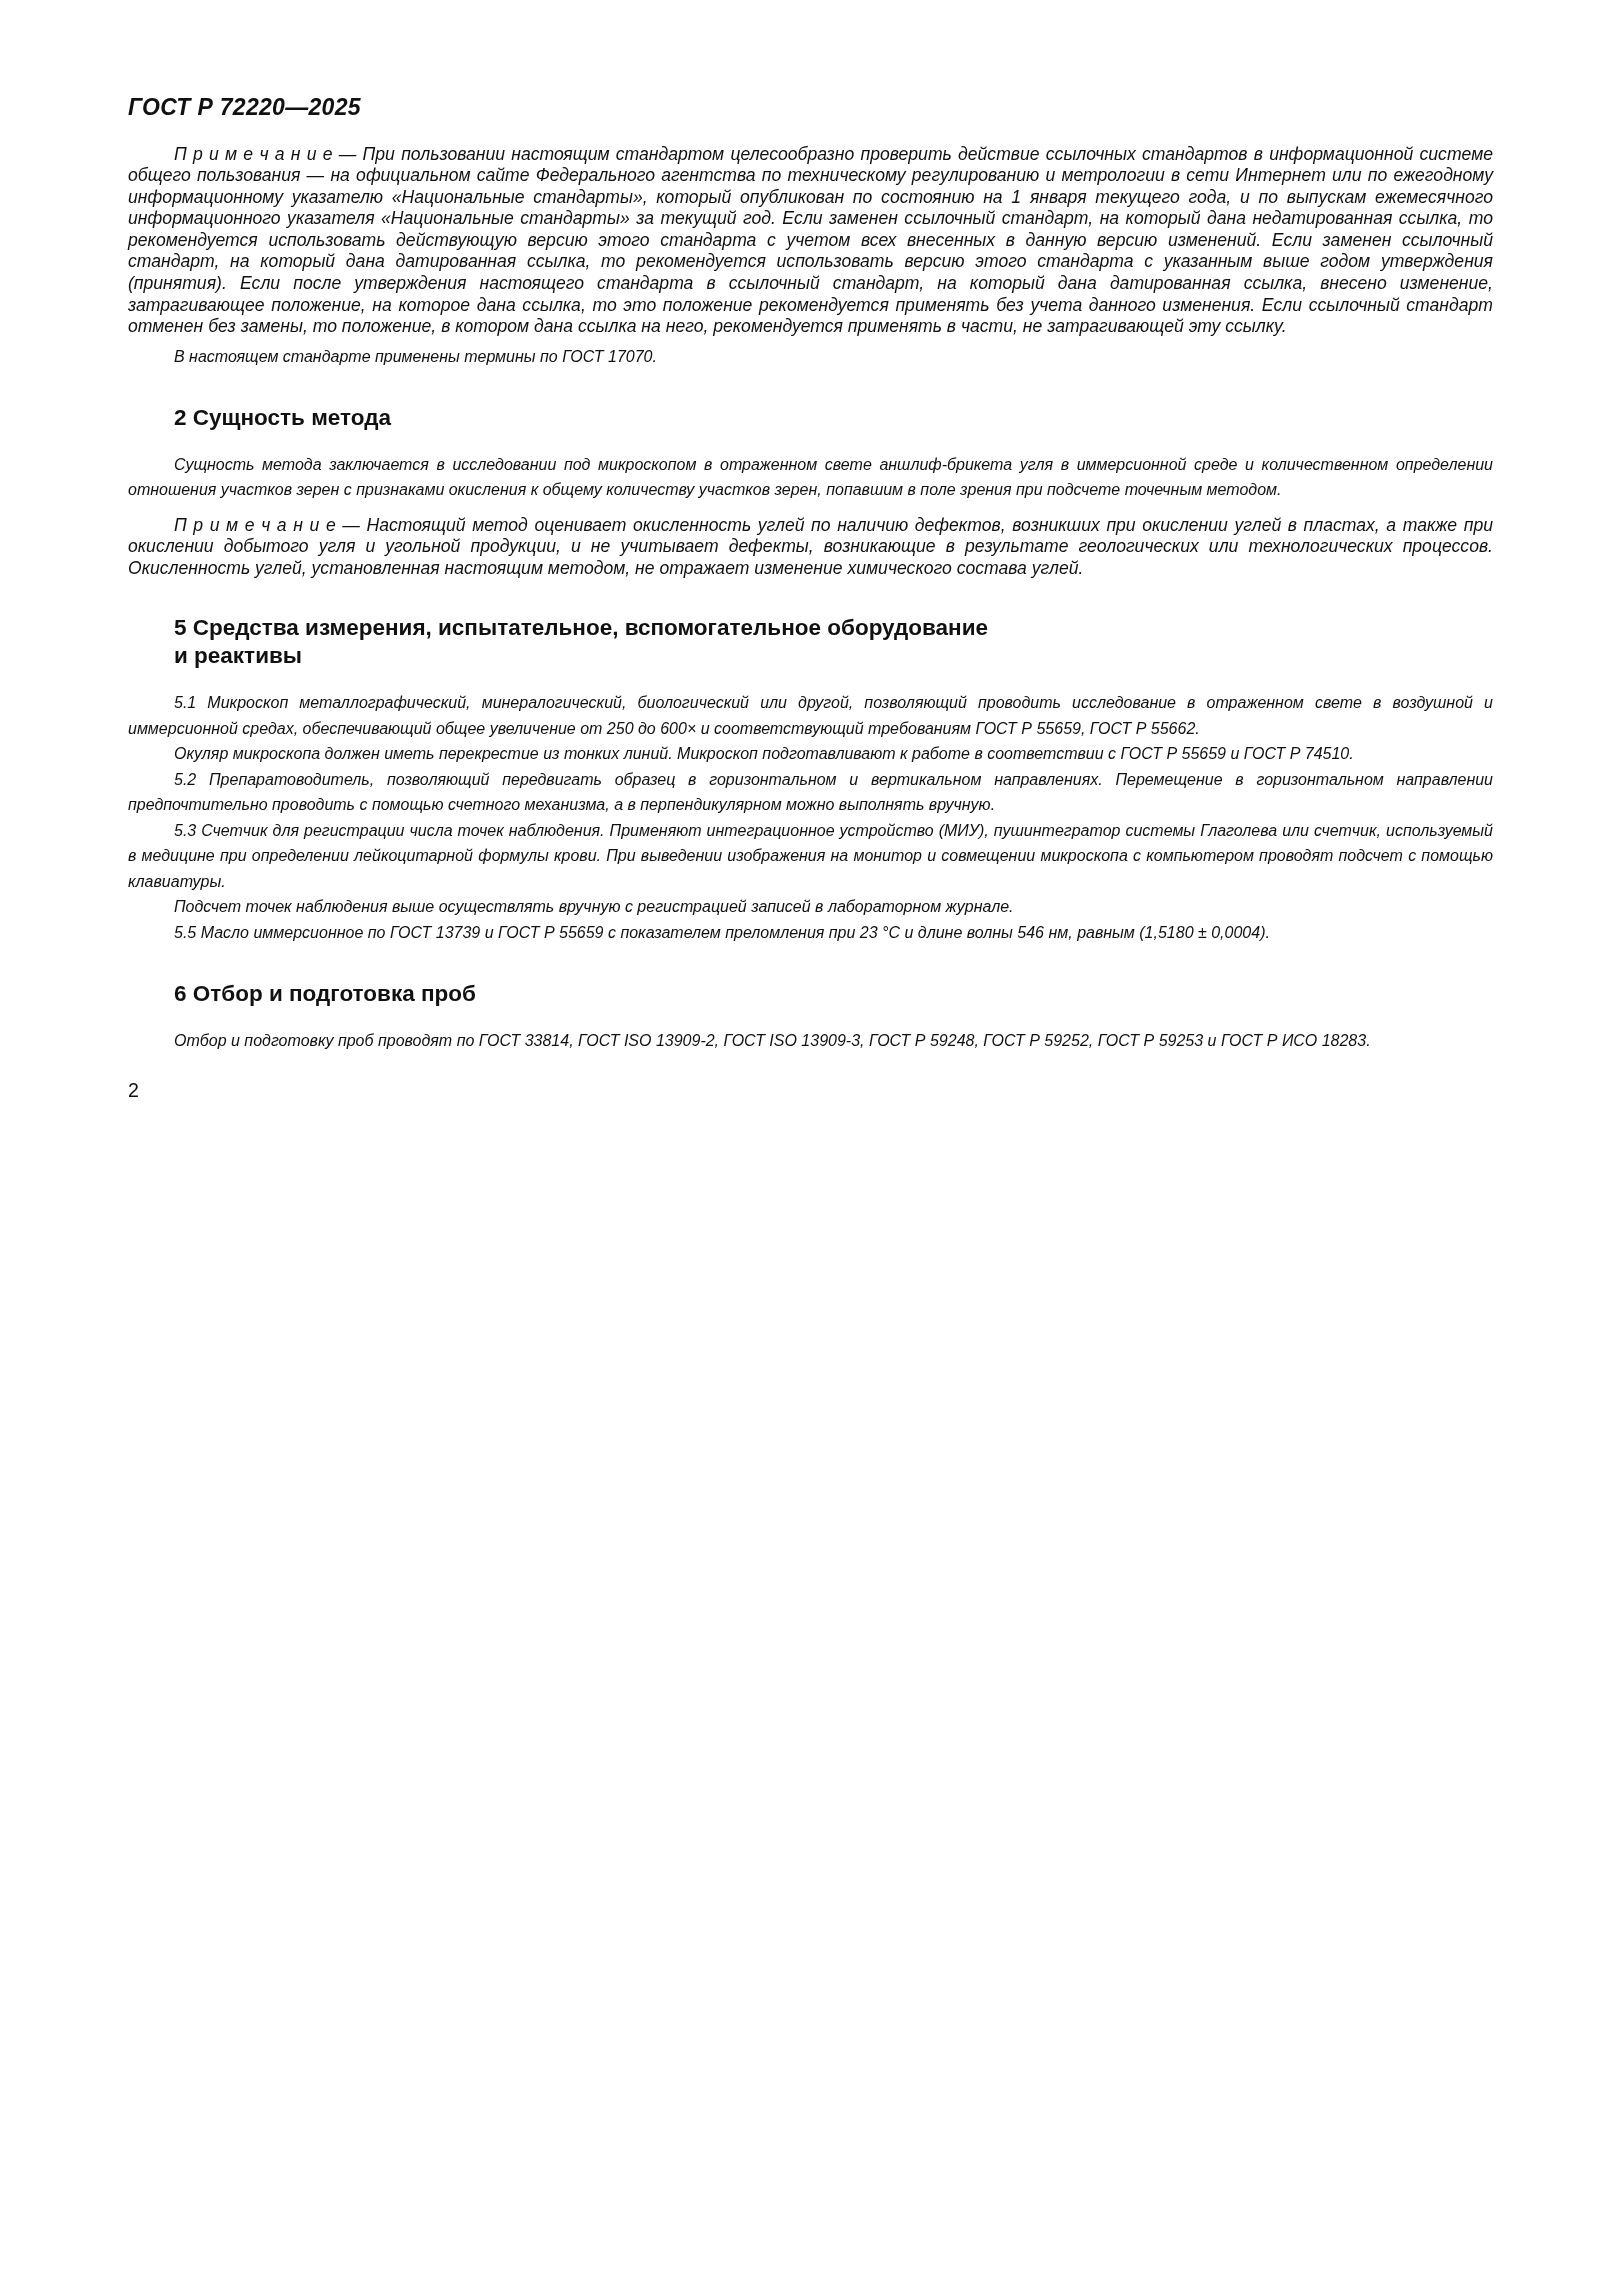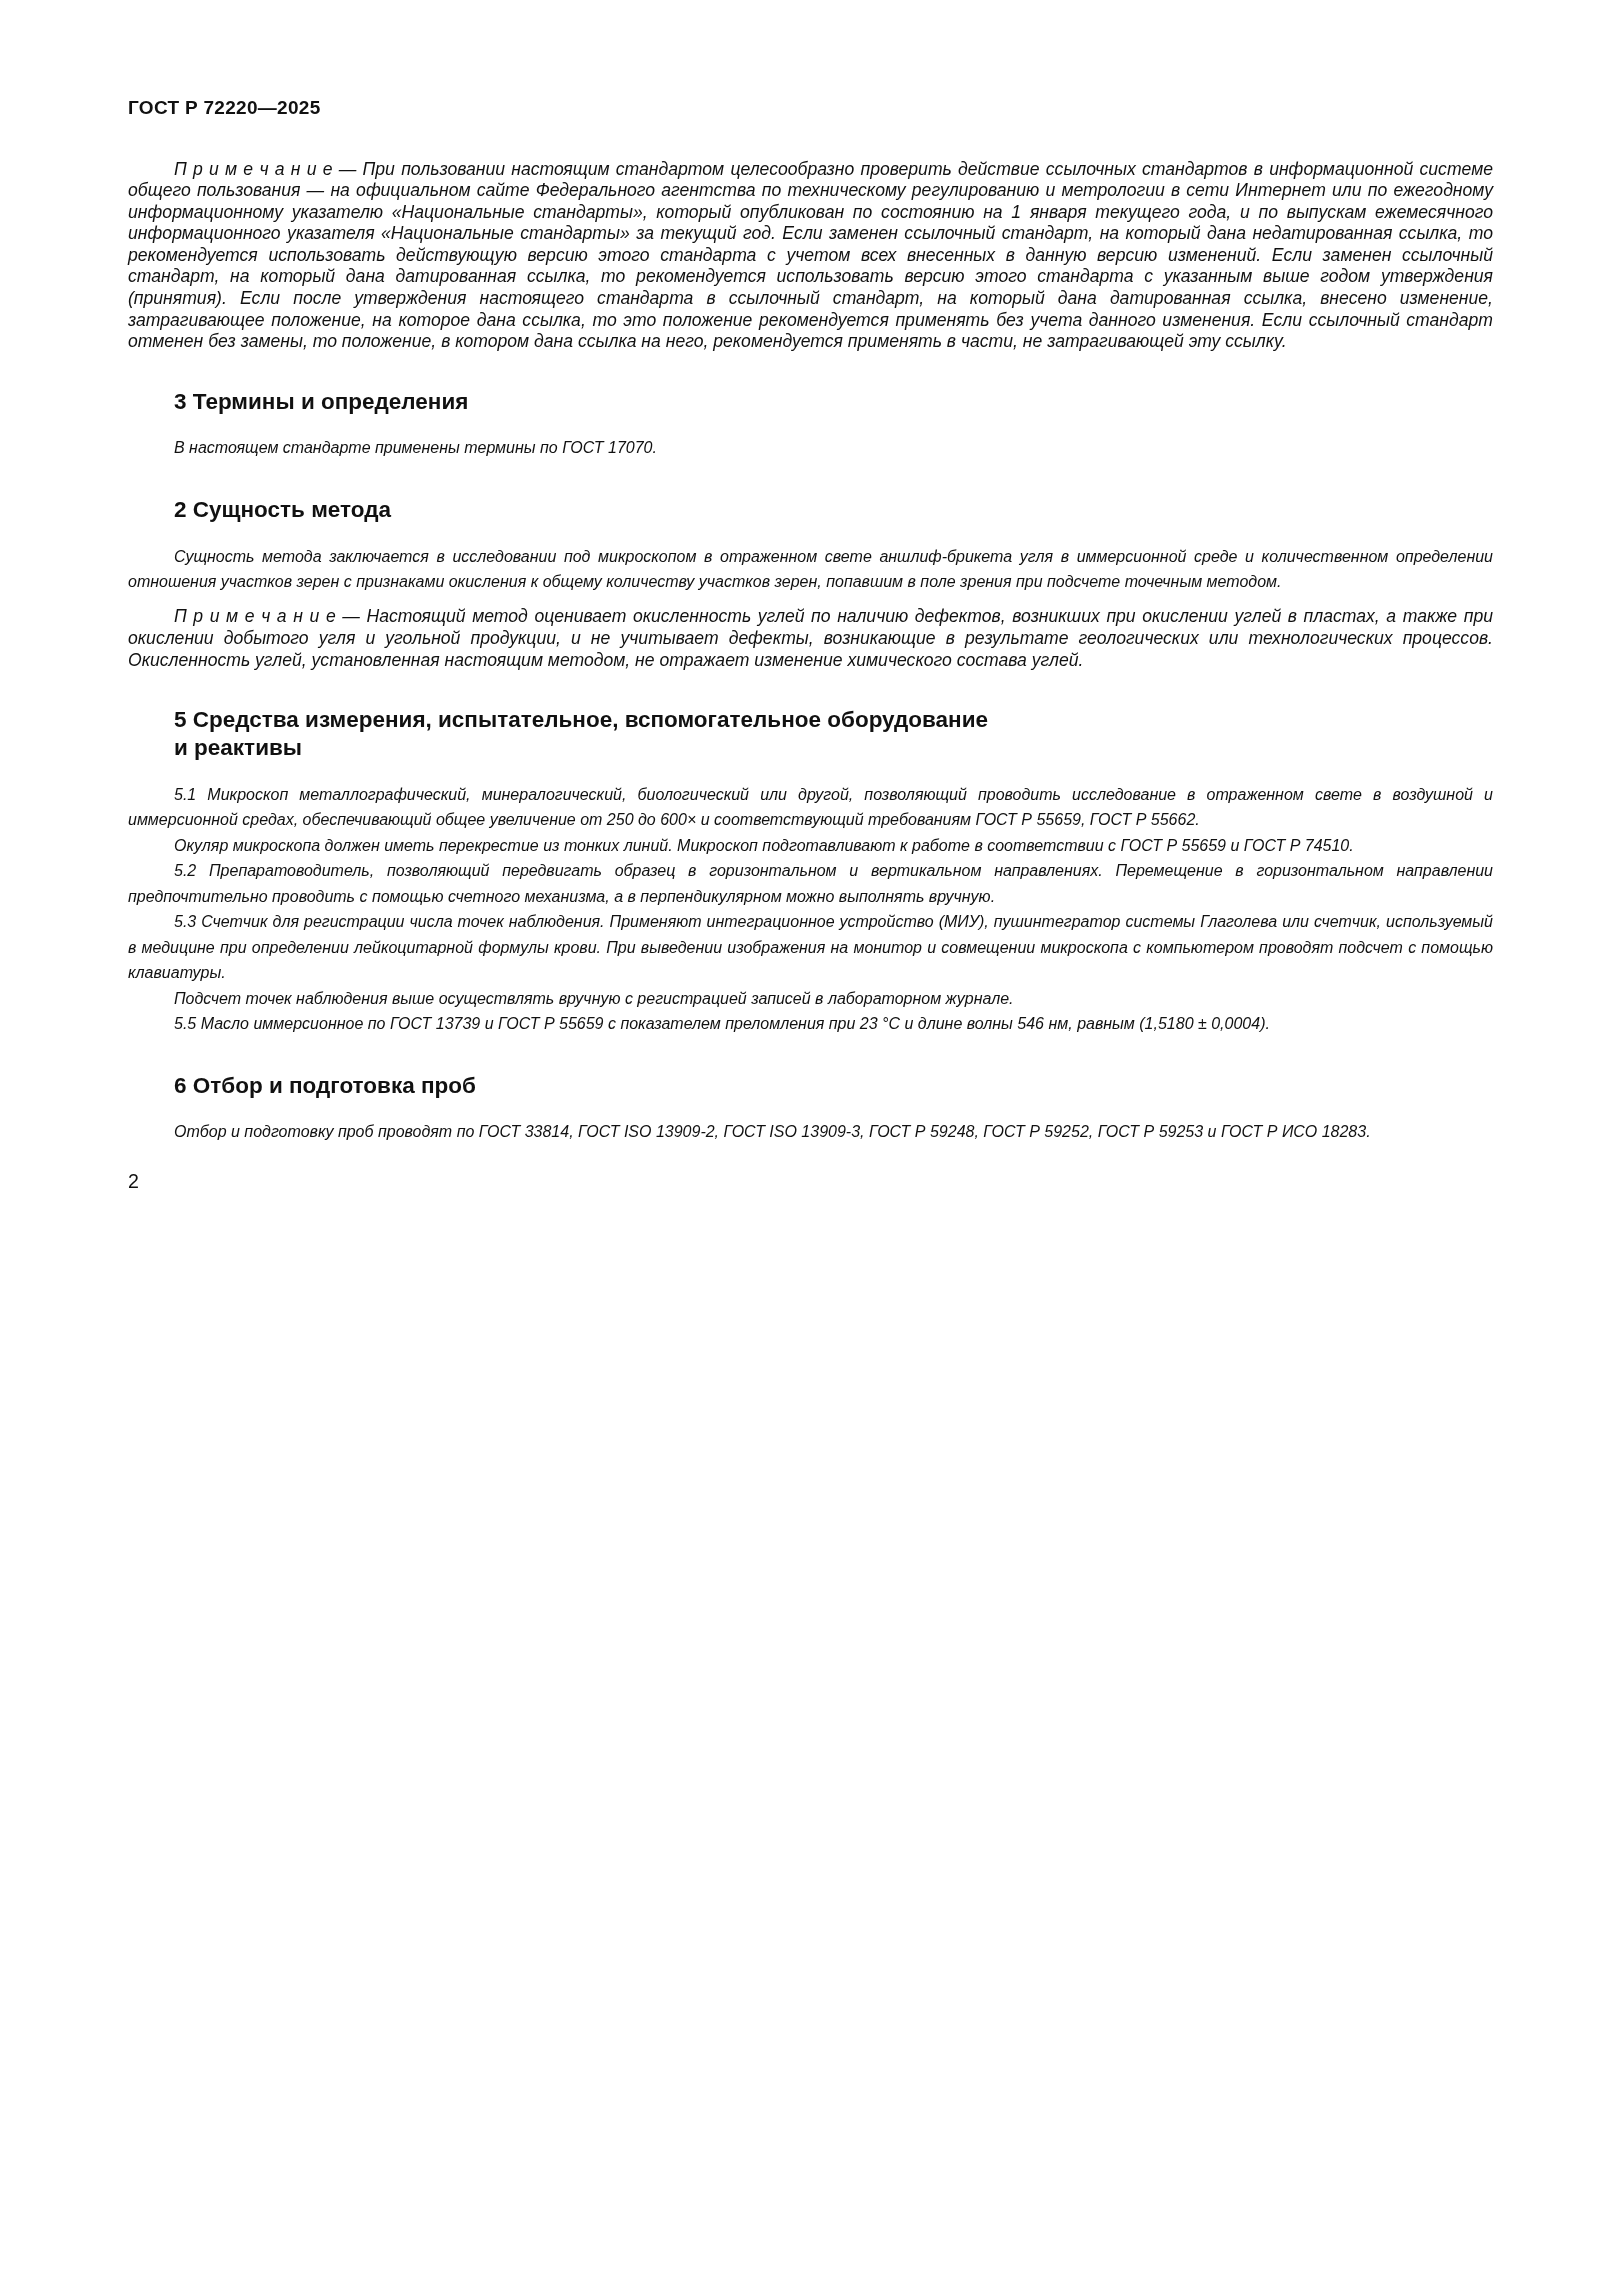--- a/index.html
+++ b/index.html
@@ -11,25 +11,26 @@
     font-family: "Liberation Sans", "DejaVu Sans", sans-serif;
     color: #111111;
   }
   .page {
     position: absolute;
     inset: 0;
     background: #ffffff;
     padding: 96px 128px 0 128px;
   }
   .doc-header {
-    font-size: 19px;
+    font-size: 23px;
     font-weight: bold;
     line-height: 23.5px;
     letter-spacing: 0.3px;
-    margin-bottom: 39px;
+    margin-bottom: 24px;
+    font-style: italic;
   }
   .note {
     font-size: 17.6px;
     line-height: 21.6px;
     text-align: justify;
     margin-top: 11.8px;
     margin-bottom: 5.9px;
   }
   .para {
     font-size: 16px;
@@ -52,21 +53,20 @@
 </style>
 </head>
 <body>
 
 <div class="page">
 
   <header class="doc-header">ГОСТ Р 72220—2025</header>
 
   <p class="note indent">П р и м е ч а н и е  — При пользовании настоящим стандартом целесообразно проверить действие ссылочных стандартов в информационной системе общего пользования — на официальном сайте Федерального агентства по техническому регулированию и метрологии в сети Интернет или по ежегодному информационному указателю «Национальные стандарты», который опубликован по состоянию на 1 января текущего года, и по выпускам ежемесячного информационного указателя «Национальные стандарты» за текущий год. Если заменен ссылочный стандарт, на который дана недатированная ссылка, то рекомендуется использовать действующую версию этого стандарта с учетом всех внесенных в данную версию изменений. Если заменен ссылочный стандарт, на который дана датированная ссылка, то рекомендуется использовать версию этого стандарта с указанным выше годом утверждения (принятия). Если после утверждения настоящего стандарта в ссылочный стандарт, на который дана датированная ссылка, внесено изменение, затрагивающее положение, на которое дана ссылка, то это положение рекомендуется применять без учета данного изменения. Если ссылочный стандарт отменен без замены, то положение, в котором дана ссылка на него, рекомендуется применять в части, не затрагивающей эту ссылку.</p>
 
-  <h2 class="heading">3 Термины и определения</h2>
   <p class="para indent">В настоящем стандарте применены термины по ГОСТ 17070.</p>
 
   <h2 class="heading">2 Сущность метода</h2>
   <p class="para indent">Сущность метода заключается в исследовании под микроскопом в отраженном свете аншлиф-брикета угля в иммерсионной среде и количественном определении отношения участков зерен с признаками окисления к общему количеству участков зерен, попавшим в поле зрения при подсчете точечным методом.</p>
   <p class="note indent">П р и м е ч а н и е  — Настоящий метод оценивает окисленность углей по наличию дефектов, возникших при окислении углей в пластах, а также при окислении добытого угля и угольной продукции, и не учитывает дефекты, возникающие в результате геологических или технологических процессов. Окисленность углей, установленная настоящим методом, не отражает изменение химического состава углей.</p>
 
   <h2 class="heading">5 Средства измерения, испытательное, вспомогательное оборудование
 и реактивы</h2>
   <p class="para indent">5.1 Микроскоп металлографический, минералогический, биологический или другой, позволяющий проводить исследование в отраженном свете в воздушной и иммерсионной средах, обеспечивающий общее увеличение от 250 до 600× и соответствующий требованиям ГОСТ Р 55659, ГОСТ Р 55662.</p>
   <p class="para indent">Окуляр микроскопа должен иметь перекрестие из тонких линий. Микроскоп подготавливают к работе в соответствии с ГОСТ Р 55659 и ГОСТ Р 74510.</p>

